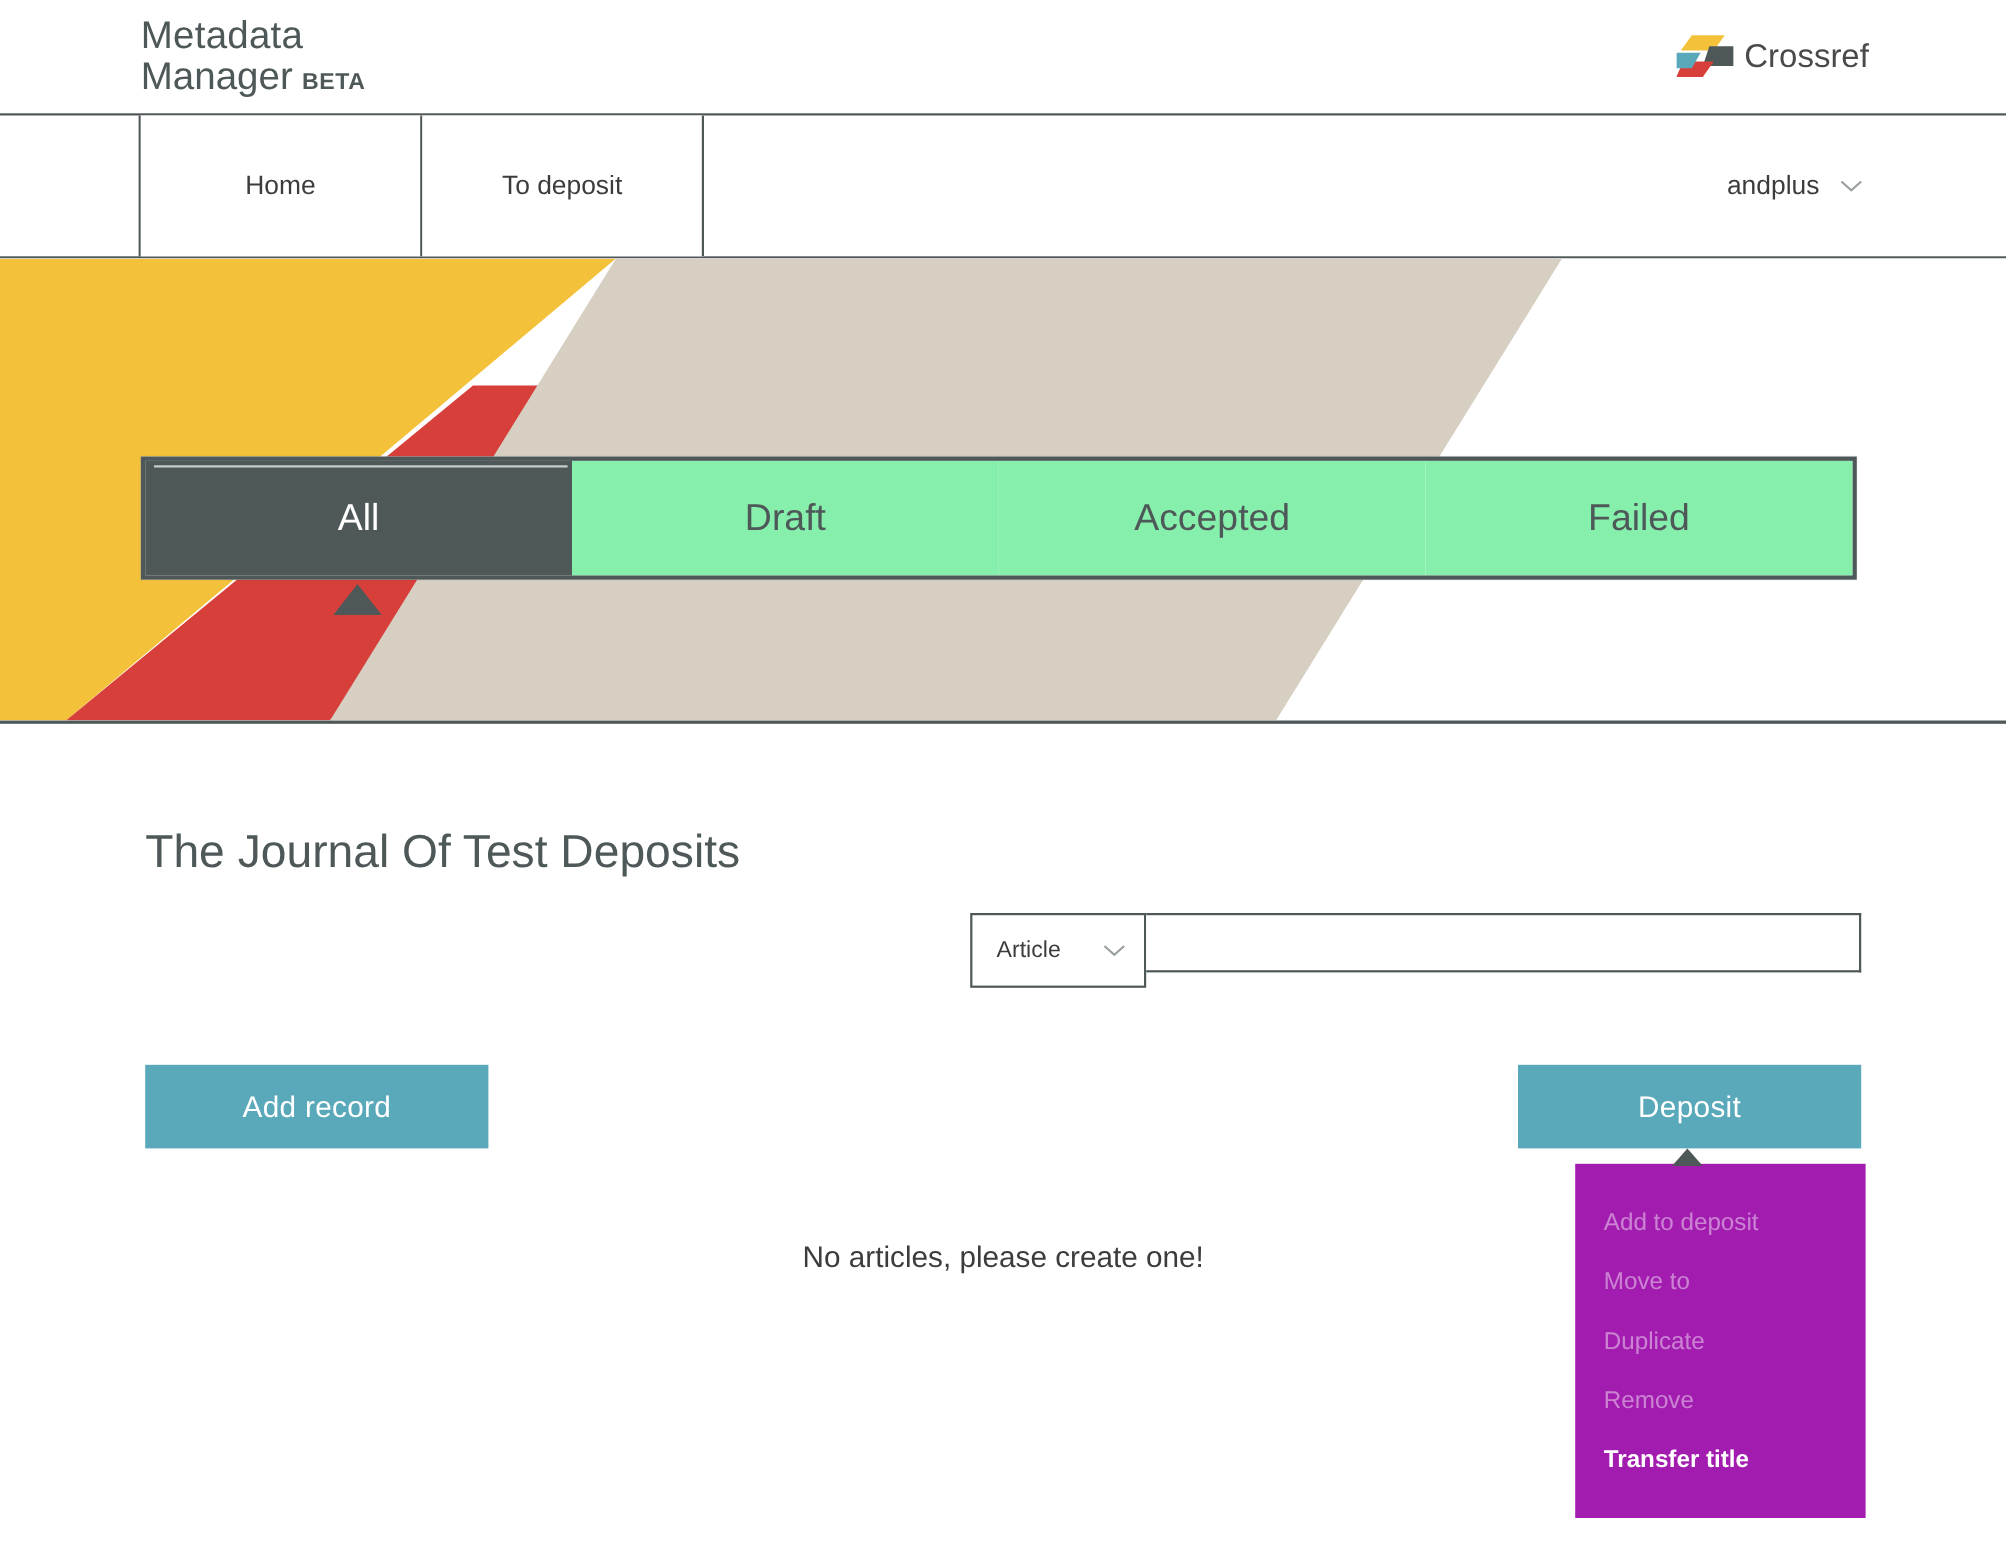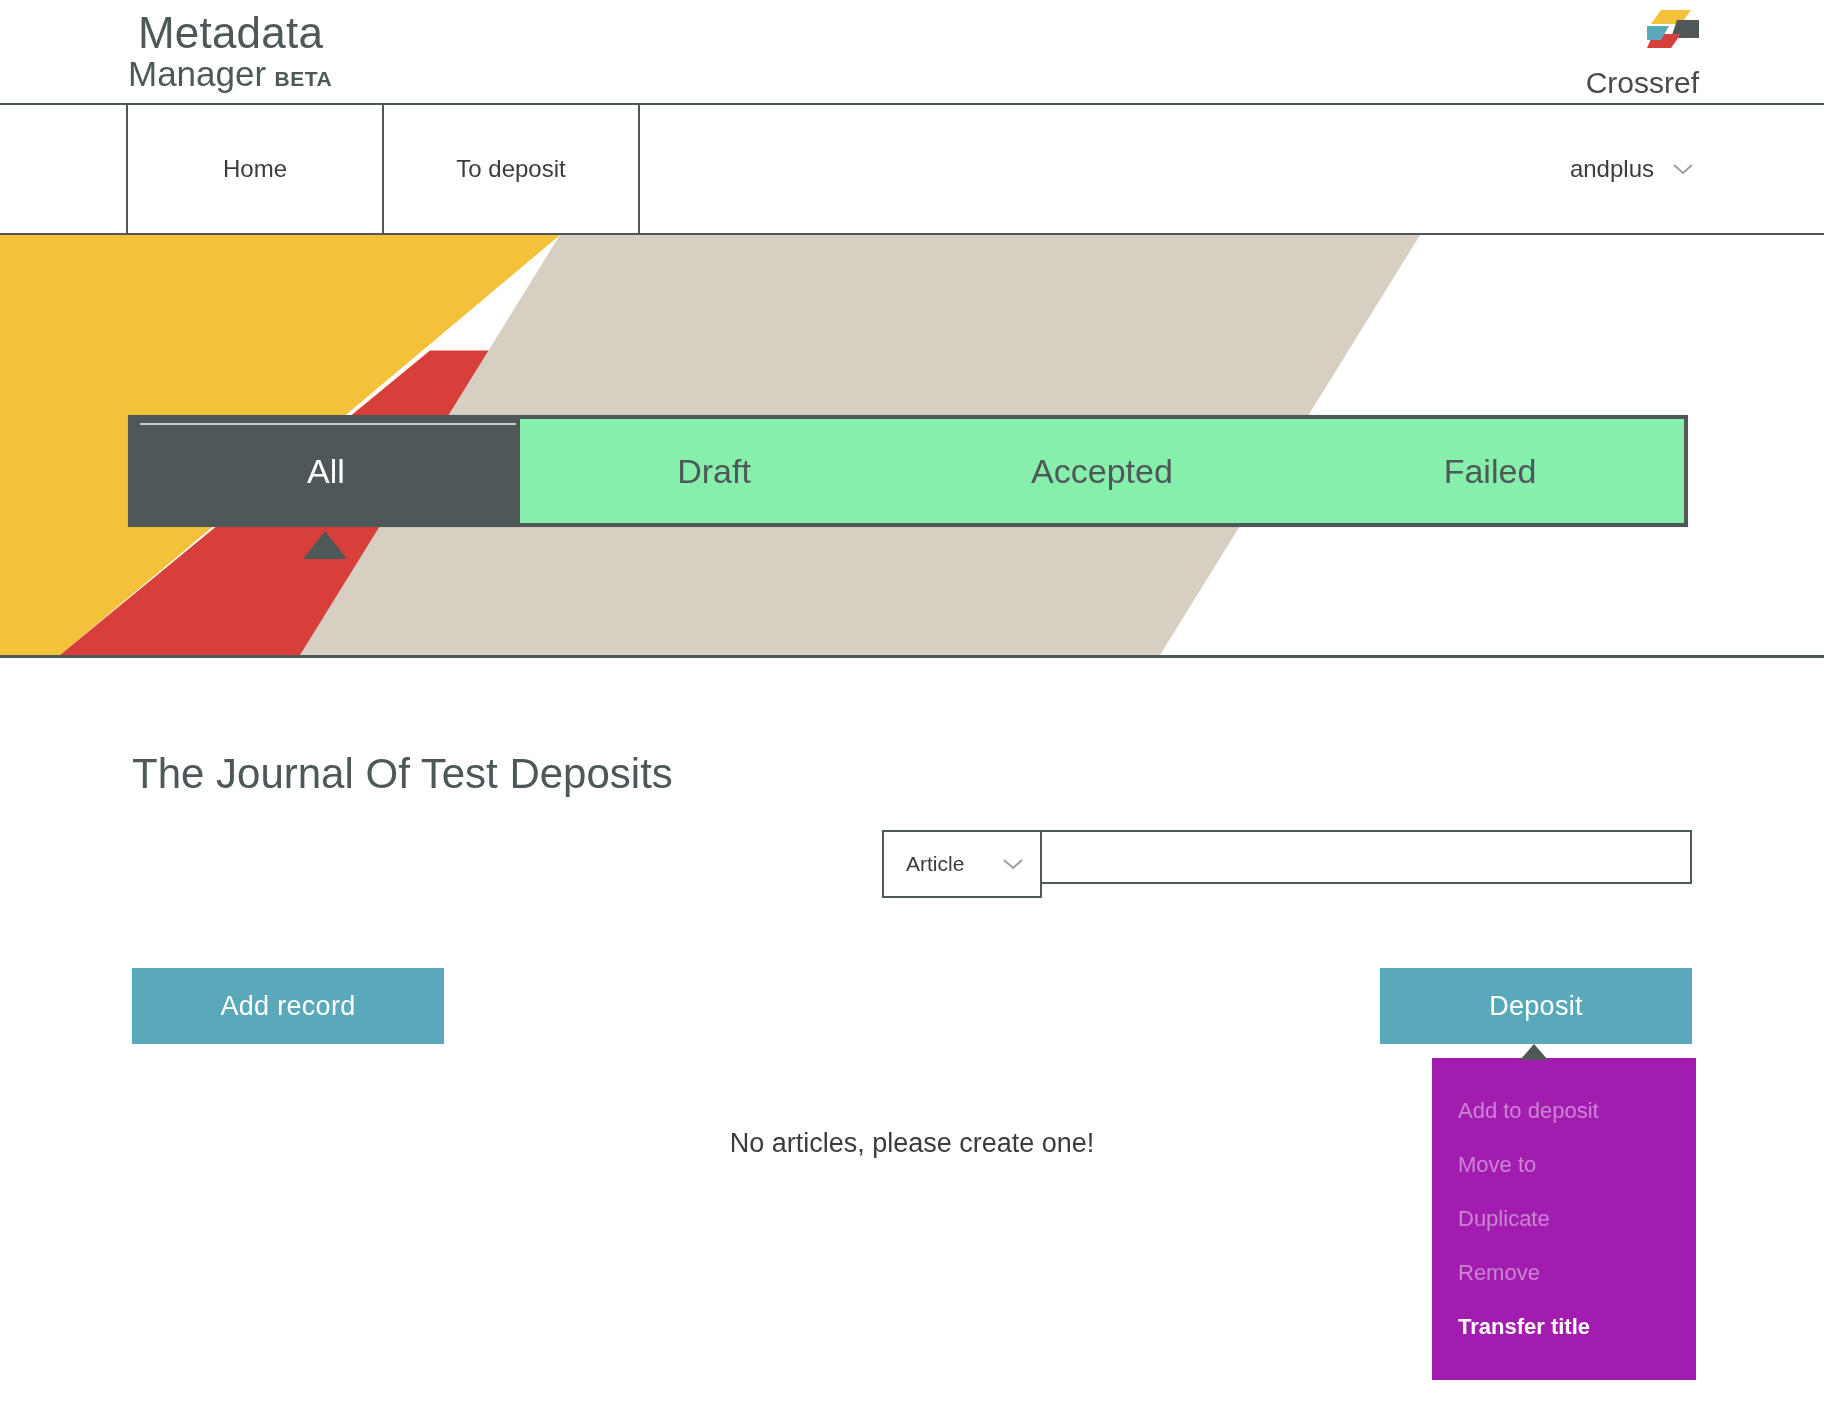--- a/index.html
+++ b/index.html
@@ -13,24 +13,24 @@
   .topbar {
     width: 100%;
     height: 105px;
     border-bottom: 2px solid #4f5858;
     display: flex;
     align-items: center;
     justify-content: space-between;
     padding: 0 125px 0 128px;
   }
   .app-title { line-height: 1.05; }
-  .app-title .line1 { font-size: 44px; color: #4f5858; font-weight: 400; letter-spacing: .2px; margin-left: 10px; }
+  .app-title .line1 { font-size: 35px; color: #4f5858; font-weight: 400; letter-spacing: .2px; }
   .app-title .line2 { font-size: 35px; color: #4f5858; font-weight: 400; }
   .app-title .beta { font-size: 21px; color: #4f5858; font-weight: 700; letter-spacing: .5px; margin-left: 4px; }
-  .crossref-logo { display: flex; align-items: flex-end; gap: 10px; flex-direction: column; }
+  .crossref-logo { display: flex; align-items: center; gap: 10px; }
   .crossref-logo .mark { width: 52px; height: 52px; position: relative; }
   .crossref-logo .word { font-size: 30px; color: #4a4a4a; font-weight: 400; }
 
   
   .navrow {
     width: 100%;
     height: 130px;
     border-bottom: 2px solid #4f5858;
     display: flex;
     align-items: stretch;

